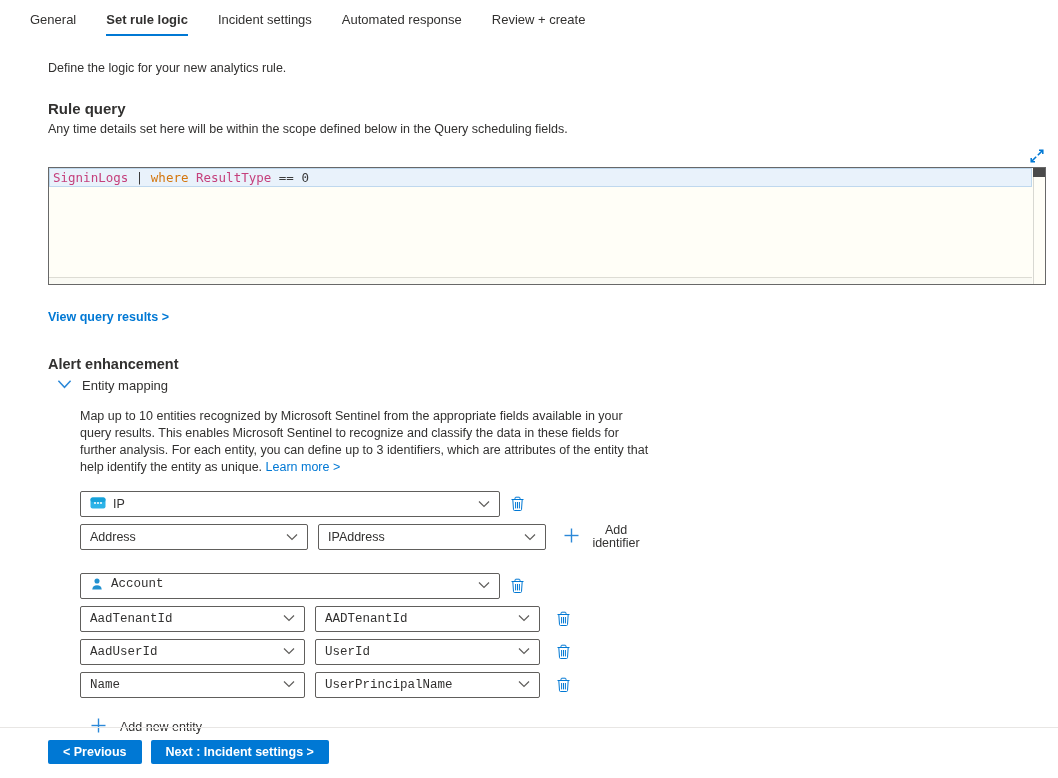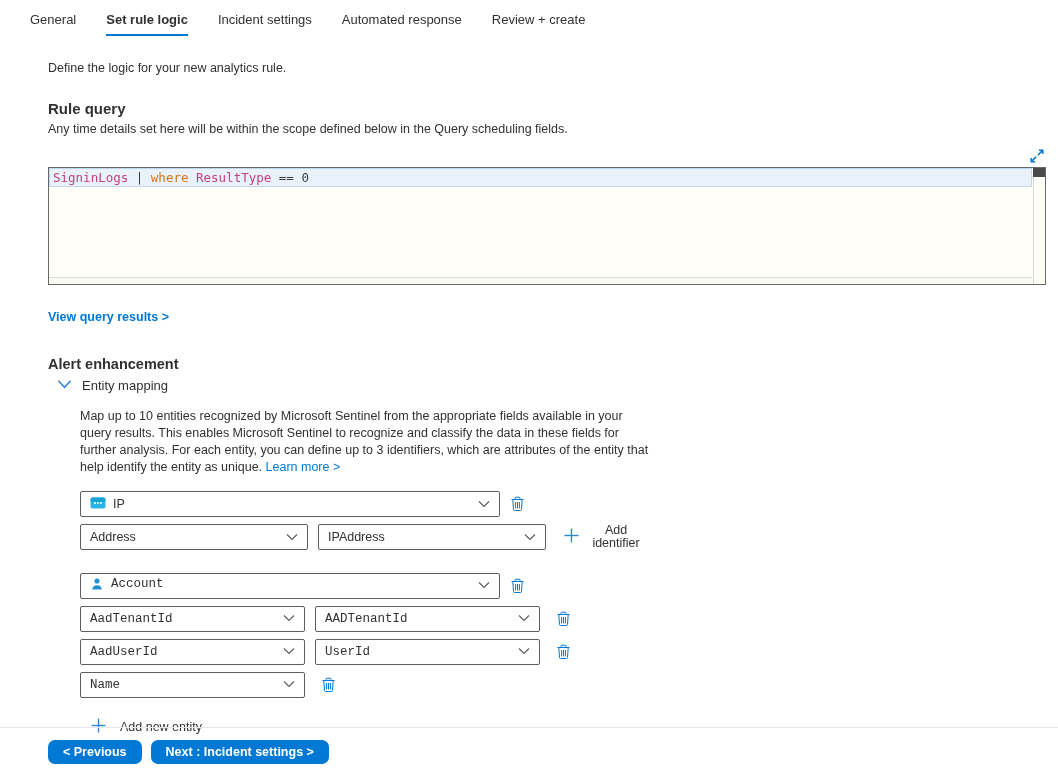--- a/index.html
+++ b/index.html
@@ -50,21 +50,21 @@
   .id-row .trash-btn { margin-left:14px; }
   .trash-btn { width:18px; height:18px; display:flex; align-items:center; justify-content:center; cursor:pointer; background:none; border:none; }
   .add-identifier { display:flex; align-items:center; gap:8px; margin-left:17px; cursor:pointer; background:none; border:none; }
   .add-identifier .lbl { font-size:12.5px; line-height:13px; width:56px; text-align:center; color:#323130; font-family:"Liberation Sans",sans-serif; }
   .acct-section { margin-top:23px;font-family:Liberation Mono, monospace; }
   .add-entity { display:flex; align-items:center; gap:13px; margin-top:19px; margin-left:10px;
                 font-size:12.5px; cursor:pointer; background:none; border:none; color:#323130; font-family:"Liberation Sans",sans-serif; }
   
   .divider { position:absolute; left:0; right:0; top:727px; border-top:1px solid #e8e6e4; }
   .footer { position:absolute; left:48px; top:740px; display:flex; gap:9px; }
-  .btn-primary { background:#0078d4; color:#fff; border:none; border-radius:7px; height:24px;
+  .btn-primary { background:#0078d4; color:#fff; border:none; border-radius:2px; height:24px;
                  padding:0 15px; font-size:12.5px; font-weight:700; cursor:pointer;
                  font-family:"Liberation Sans",sans-serif; }
 </style>
 </head>
 <body>
 
 <div class="tabbar">
   <div class="tab">General</div>
   <div class="tab selected">Set rule logic</div>
   <div class="tab">Incident settings</div>
@@ -282,20 +282,30 @@
         <div class="dd dd-w">
           <span class="dd-label">
               <span>Name</span>
             </span>
           <span>
             <svg width="12" height="8" viewBox="0 0 12 8" fill="none" stroke="#605e5c" stroke-width="1.2">
                 <path d="M1 1.5l5 5 5-5"></path>
               </svg>
           </span>
         </div>
+        <div class="dd dd-w">
+          <span class="dd-label">
+              <span>UserPrincipalName</span>
+            </span>
+          <span>
+            <svg width="12" height="8" viewBox="0 0 12 8" fill="none" stroke="#605e5c" stroke-width="1.2">
+                <path d="M1 1.5l5 5 5-5"></path>
+              </svg>
+          </span>
+        </div>
         <button class="trash-btn">
           <svg width="15" height="16" viewBox="0 0 15 16" fill="none" stroke="#0078d4" stroke-width="1">
             <path d="M1.5 3.5h12"></path>
             <path d="M5 3.5V2.2a1 1 0 011-1h3a1 1 0 011 1v1.3"></path>
             <path d="M2.8 3.5l.7 10.1a1 1 0 001 .9h6a1 1 0 001-.9l.7-10.1"></path>
             <path d="M5.6 6v6.4"></path>
               <path d="M7.5 6v6.4"></path>
               <path d="M9.4 6v6.4"></path>
           </svg>
         </button>

